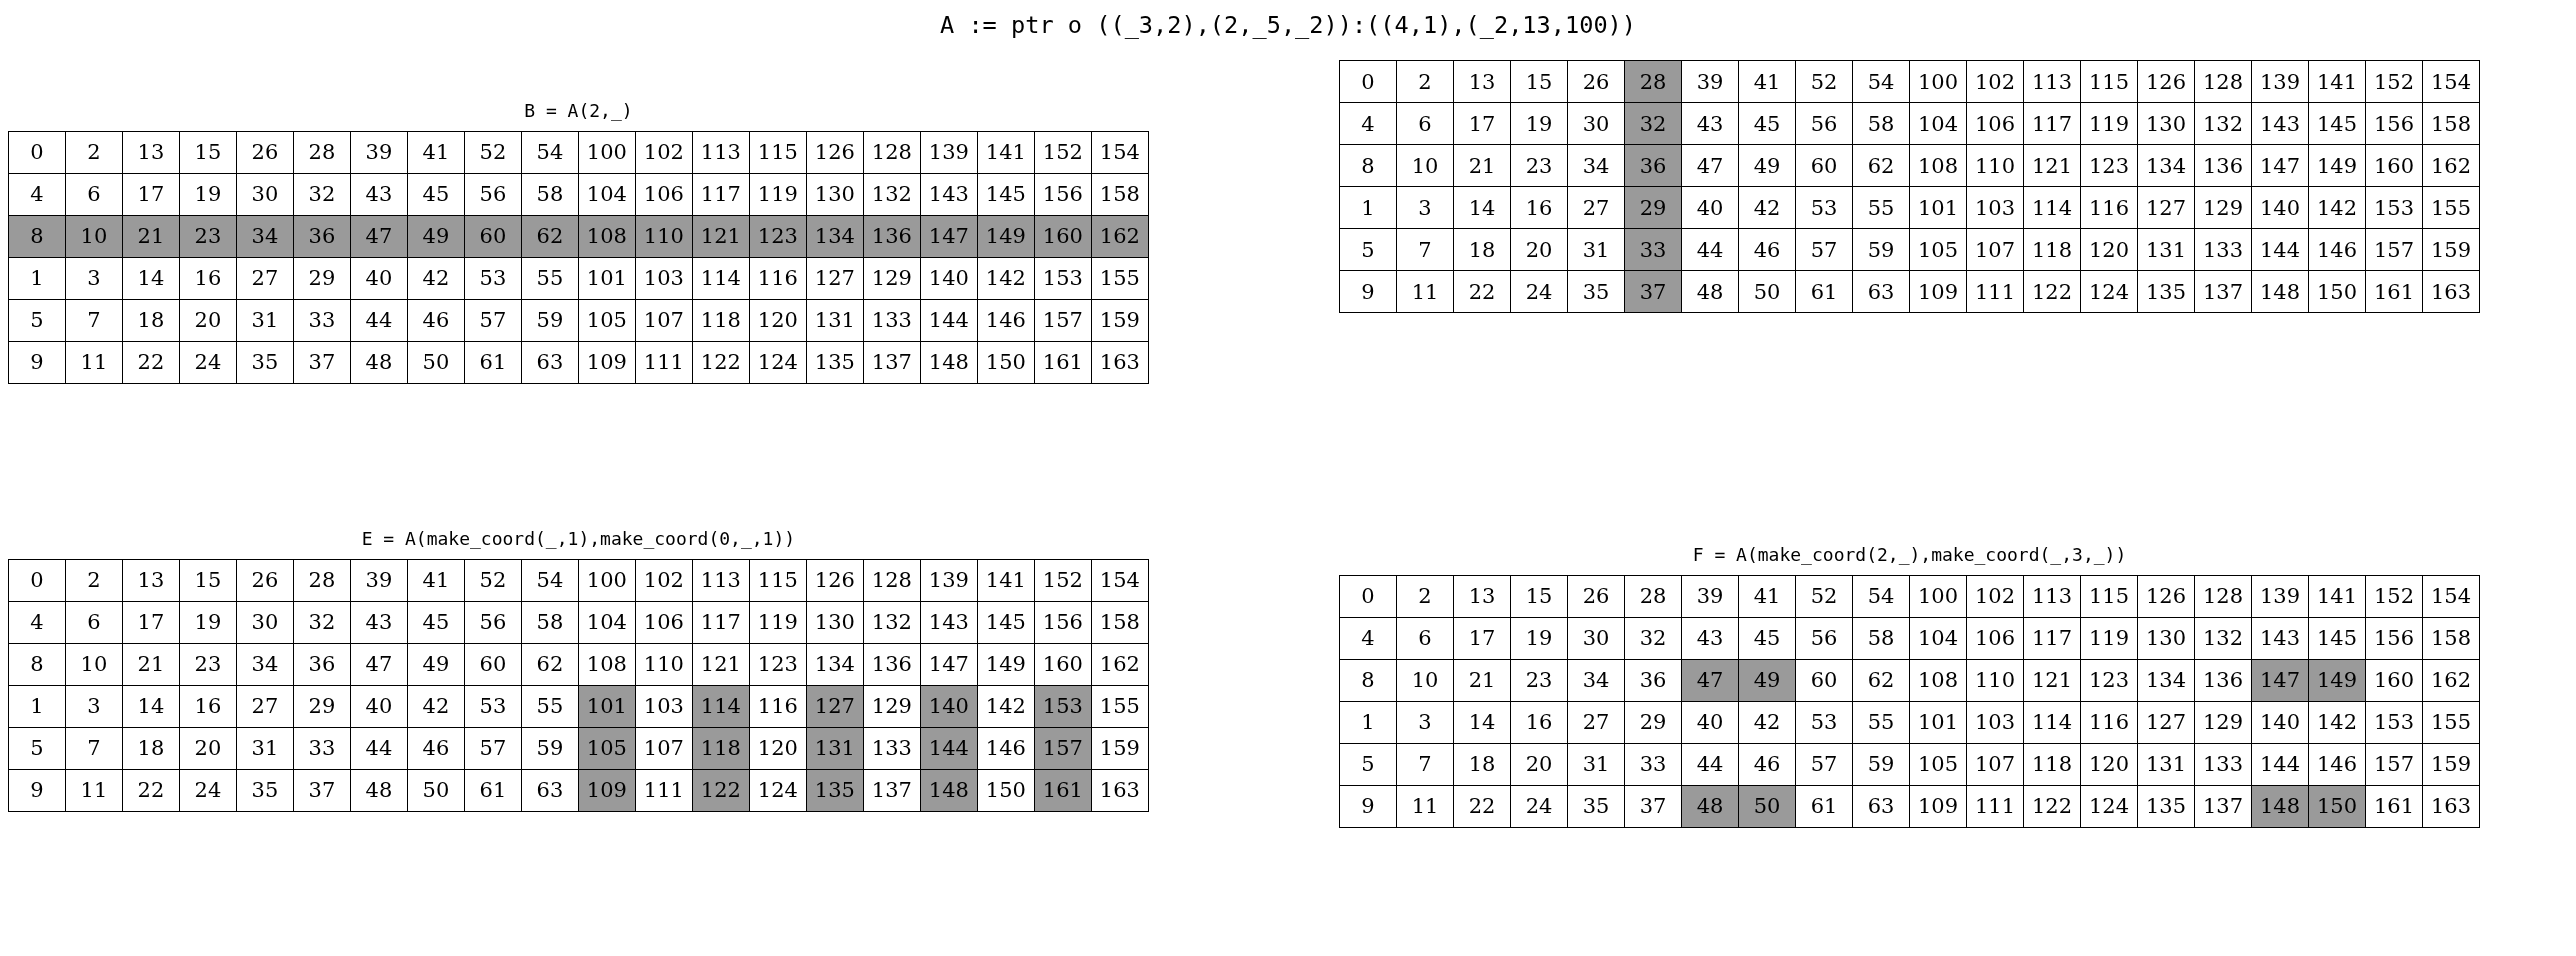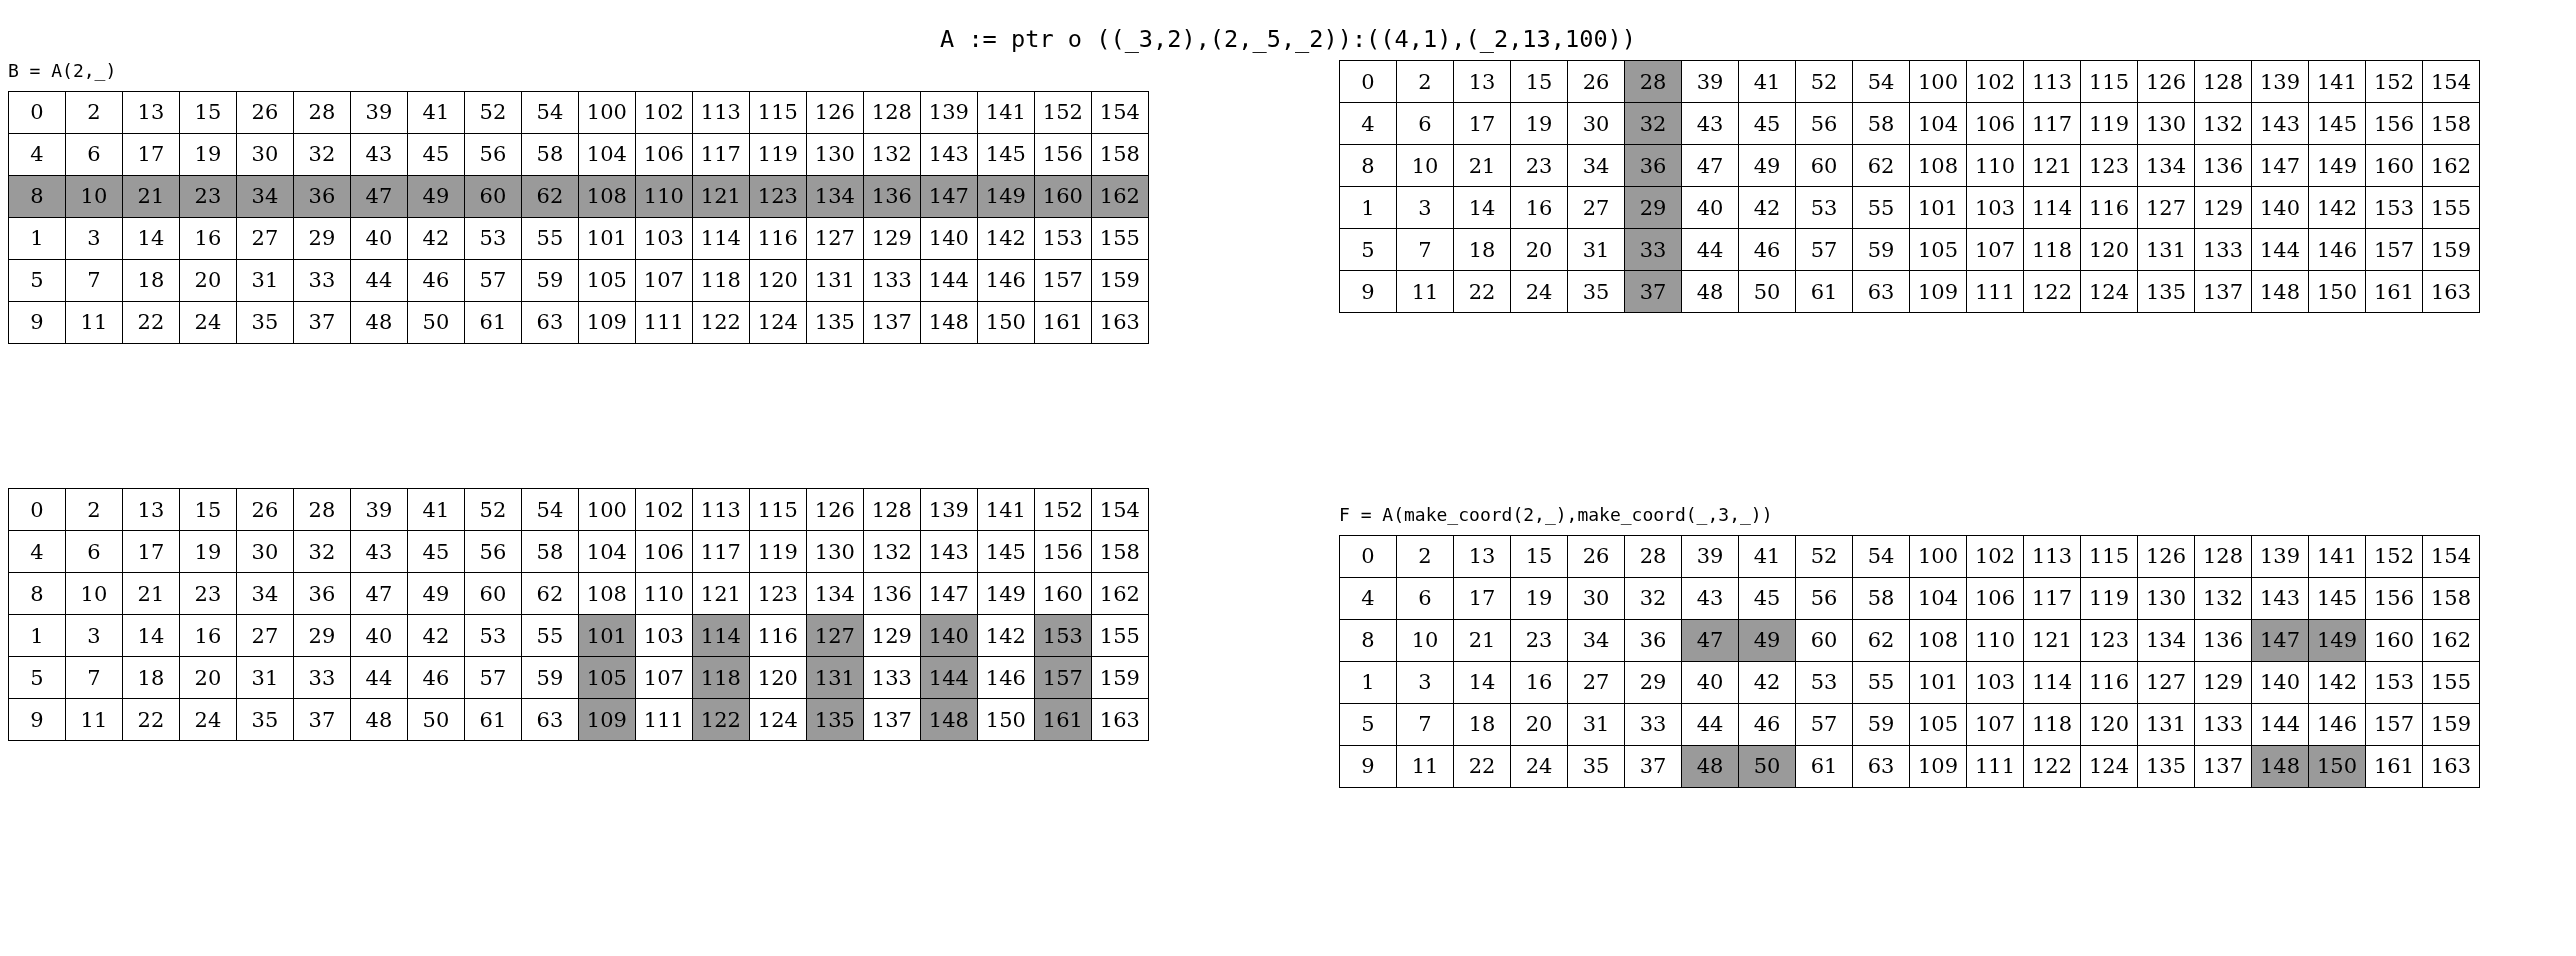--- a/index.html
+++ b/index.html
@@ -12,32 +12,34 @@
     height: 956px;
     font-family: "DejaVu Serif", serif;
     color: #000000;
     position: relative;
     overflow: hidden;
   }
   .page-title {
     font-family: "DejaVu Sans Mono", monospace;
     font-size: 23.6px;
     text-align: center;
-    margin-top: 25px;
+    margin-top: 11px;
     letter-spacing: 0px;
     white-space: pre;
   }
   .grid-wrap {
     position: absolute;
   }
   .panel-caption {
     font-family: "DejaVu Sans Mono", monospace;
     font-size: 18px;
+    text-align: center;
     white-space: pre;
     margin-bottom: 9.5px;
+    margin-top: 40px;
   }
   table.matrix {
     border-collapse: collapse;
     table-layout: fixed;
   }
   table.matrix td {
     border: 0.8px solid #000000;
     width: 56px;
     height: 41px;
     text-align: center;
@@ -334,20 +336,21 @@
           <td>148</td>
           <td>150</td>
           <td>161</td>
           <td>163</td>
         </tr>
       </tbody>
     </table>
 </div>
 
 <div class="grid-wrap" id="panel-e">
+  <div class="panel-caption">E = A(make_coord(_,1),make_coord(0,_,1))</div>
   <table class="matrix">
       <tbody>
         <tr>
           <td>0</td>
           <td>2</td>
           <td>13</td>
           <td>15</td>
           <td>26</td>
           <td>28</td>
           <td>39</td>

